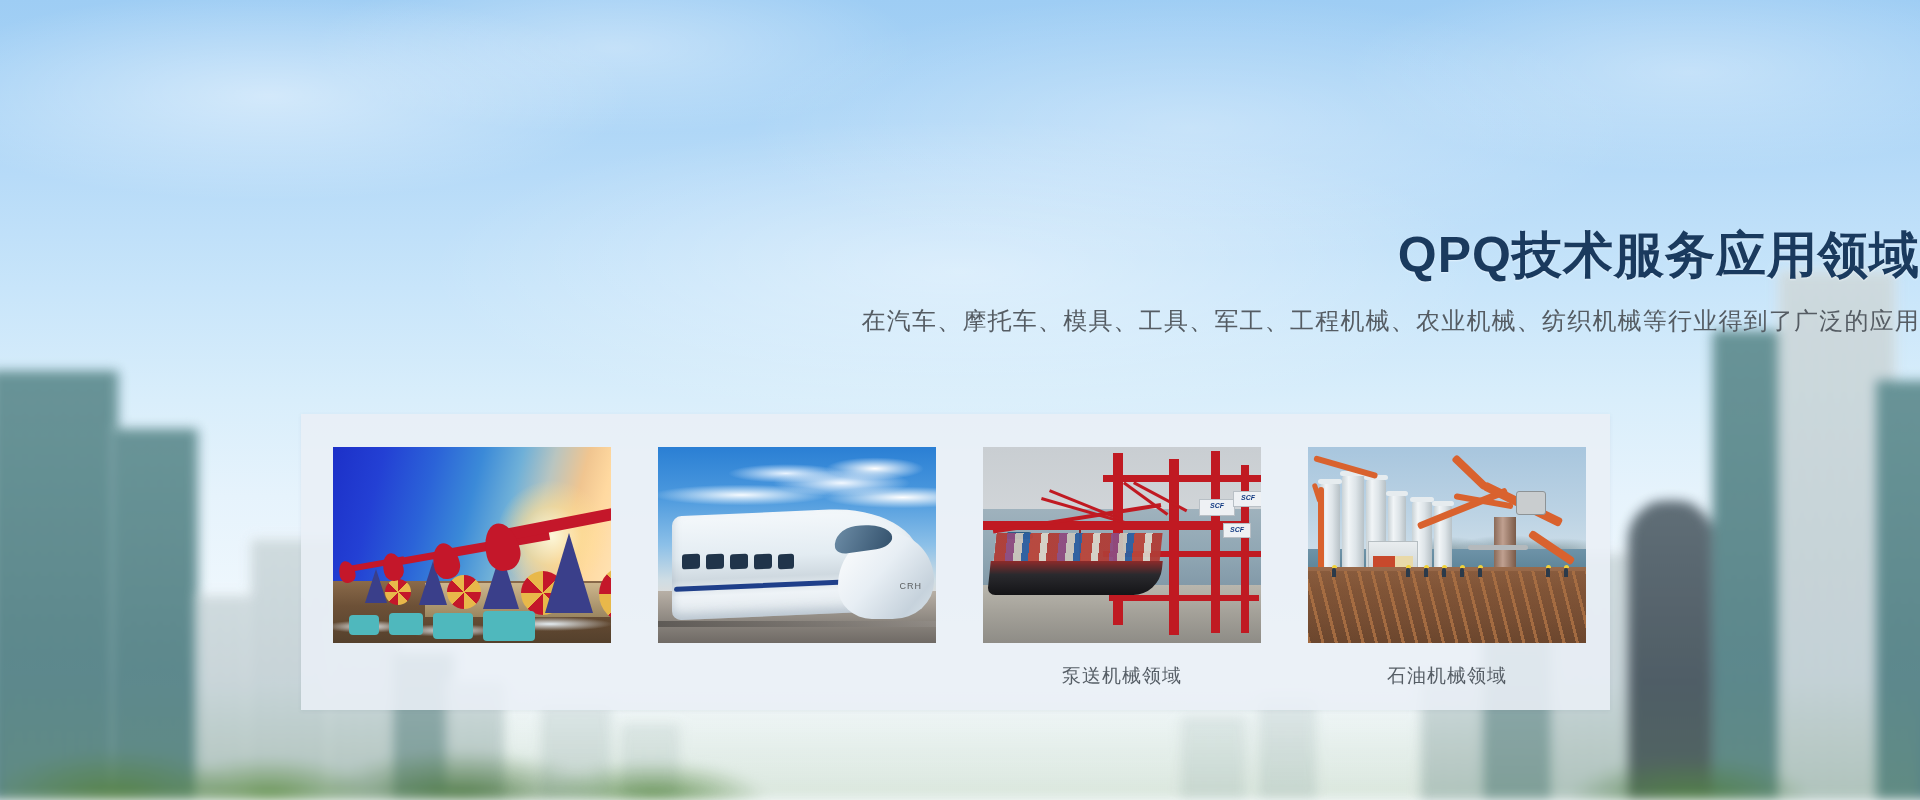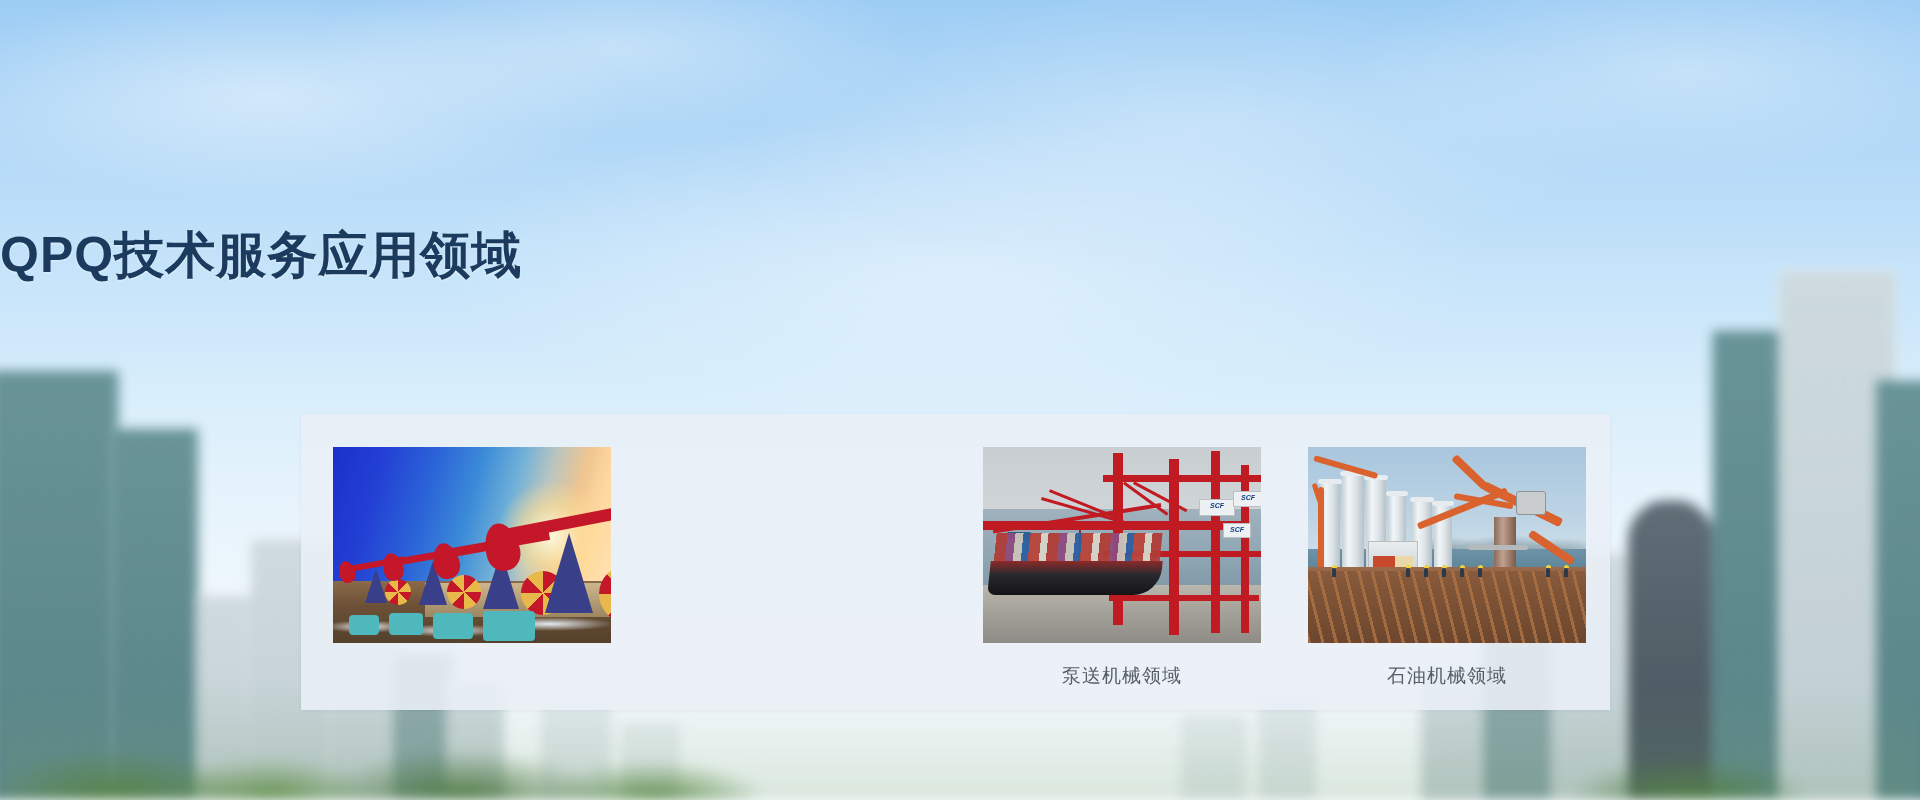--- a/index.html
+++ b/index.html
@@ -103,23 +103,23 @@
       radial-gradient(ellipse 150px 60px at 14% 100%, #5d8c44, rgba(93,140,68,0) 72%),
       radial-gradient(ellipse 200px 70px at 24% 100%, #46733a, rgba(70,115,58,0) 72%),
       radial-gradient(ellipse 160px 55px at 34% 100%, #5a8a46, rgba(90,138,70,0) 72%),
       radial-gradient(ellipse 170px 60px at 88% 100%, #4a7a3e, rgba(74,122,62,0) 72%),
       linear-gradient(to bottom, rgba(255,255,255,0) 0%, rgba(120,160,110,0.25) 100%);
   }
 
   
   .headings {
     position: absolute;
-    left: 0; right: 0;
+    left: 16px; right: 0;
     top: 228px;
-    text-align: left;
+    text-align: right;
   }
   .main-title {
     font-size: 50px;
     font-weight: 700;
     color: #1a3a5e;
     letter-spacing: 1px;
     line-height: 1.1;
     margin: 0;
     text-shadow: 0 1px 2px rgba(255,255,255,0.5);
   }
@@ -477,20 +477,21 @@
     <div class="bld glass-dark" style="left:1628px; width:86px; height:300px; border-radius:40px 40px 0 0;"></div>
     <div class="bld glass-teal" style="left:1712px; width:74px; height:470px;"></div>
     <div class="bld glass-pale" style="left:1778px; width:118px; height:530px;"></div>
     <div class="bld glass-teal" style="left:1876px; width:64px; height:420px;"></div>
 
     <div class="greens"></div>
   </div>
 
   <div class="headings">
     <h1 class="main-title">QPQ技术服务应用领域</h1>
+    <p class="sub-title">在汽车、摩托车、模具、工具、军工、工程机械、农业机械、纺织机械等行业得到了广泛的应用</p>
   </div>
 
   <div class="panel">
     <div class="cards">
 
       <div class="card">
         <div class="card-img">
           <div class="oil-sky"></div>
           <div class="oil-sun"></div>
           <div class="oil-ground"></div>
@@ -526,20 +527,37 @@
           </div>
 
           <div class="wellhead" style="left:16px; width:30px; height:20px;"></div>
           <div class="wellhead" style="left:56px; width:34px; height:22px;"></div>
           <div class="wellhead" style="left:100px; bottom:4px; width:40px; height:26px;"></div>
           <div class="wellhead" style="left:150px; bottom:2px; width:52px; height:30px;"></div>
         </div>
       </div>
 
       <div class="card">
+        <div class="card-img">
+          <div class="train-sky"></div>
+          <div class="train-clouds"></div>
+          <div class="train-ground"></div>
+          <div class="train-rail"></div>
+
+          <div class="train-body"></div>
+          <div class="train-stripe"></div>
+          <div class="train-win" style="left:24px; width:18px;"></div>
+          <div class="train-win" style="left:48px; width:18px;"></div>
+          <div class="train-win" style="left:72px; width:18px;"></div>
+          <div class="train-win" style="left:96px; width:18px;"></div>
+          <div class="train-win" style="left:120px; width:16px;"></div>
+          <div class="train-nose"></div>
+          <div class="train-wind"></div>
+          <div class="train-logo">CRH</div>
+        </div>
       </div>
 
       <div class="card">
         <div class="card-img">
           <div class="port-sky"></div>
           <div class="port-water"></div>
           <div class="port-quay"></div>
           <div class="small-boat"></div>
 
           <div class="crane-boom" style="left:0px; top:74px; width:260px; height:9px;"></div>

